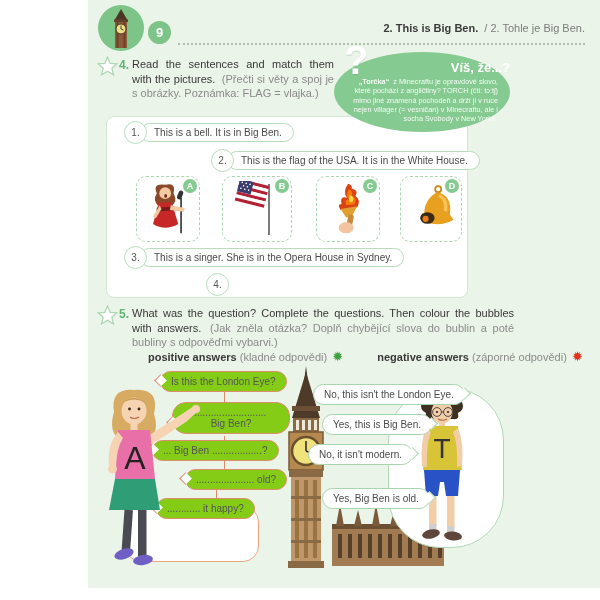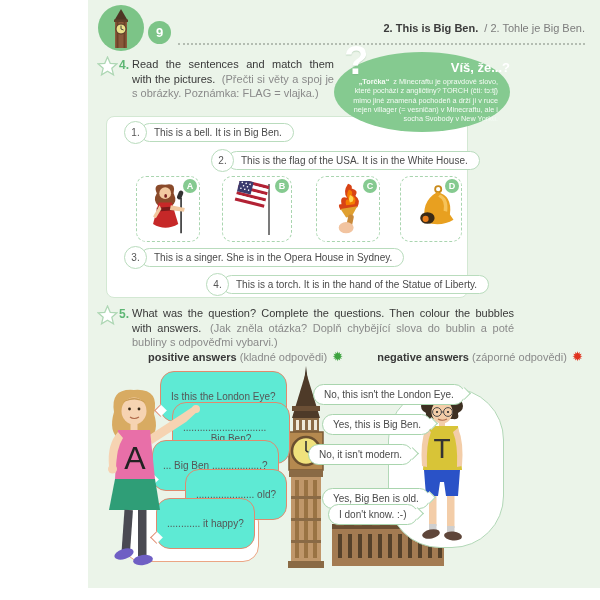--- a/index.html
+++ b/index.html
@@ -48,22 +48,22 @@
 
   
   .legend{position:absolute;left:135px;top:349px;font-size:11px;color:#8a8a8a;white-space:nowrap;margin-left:13px;}
   .legend .b{color:#383838;font-weight:bold;}
   .burst{font-size:13px;margin:0 2px;}
   .burst.pos{color:#3da33f;}
   .burst.neg{color:#e0331f;}
   .legend .gap{display:inline-block;width:26px;}
 
   
-  .qb{position:absolute;background:#5eead4;border:1.2px solid #e08a6e;border-radius:14px;
-      padding:19px 10px;font-size:10px;color:#555;white-space:nowrap;z-index:4;}
+  .qb{position:absolute;background:#84cc16;border:1.2px solid #e08a6e;border-radius:14px;
+      padding:4px 10px;font-size:10px;color:#555;white-space:nowrap;z-index:4;}
   .qb::after{content:"";position:absolute;left:-5px;bottom:6px;width:8px;height:8px;background:#fff;
       border-left:1.2px solid #e08a6e;border-bottom:1.2px solid #e08a6e;transform:rotate(45deg);}
   .qb .ctr{text-align:center;}
   .ab{position:absolute;background:#fff;border:1.2px solid #a9d5ae;border-radius:14px;
       padding:4px 10px;font-size:10px;color:#4a4a4a;white-space:nowrap;z-index:7;}
   .ab::after{content:"";position:absolute;right:-5px;bottom:6px;width:8px;height:8px;background:#fff;
       border-right:1.2px solid #a9d5ae;border-top:1.2px solid #a9d5ae;transform:rotate(45deg);}
   .stub{position:absolute;width:1.2px;background:#e08a6e;z-index:3;}
   .empty-bubble{position:absolute;left:125px;top:506px;width:132px;height:54px;background:#fff;
       border:1.2px solid #eba584;border-radius:16px;z-index:2;}
@@ -124,21 +124,20 @@
   <div class="pill" style="left:211px;top:149px">
     <span class="pnum">2.</span>
     <span class="ptxt">This is the flag of the USA. It is in the White House.</span>
   </div>
   <div class="pill" style="left:124px;top:246px">
     <span class="pnum">3.</span>
     <span class="ptxt">This is a singer. She is in the Opera House in Sydney.</span>
   </div>
   <div class="pill" style="left:206px;top:273px">
     <span class="pnum">4.</span>
-    <span class="ptxt">This is a torch. It is in the hand of the Statue of Liberty.</span>
   </div>
 
   <div class="pic" style="left:136px;top:176px;width:62px">
     <svg class="picsvg" width="56" height="56" viewBox="0 0 60 60">
       <line x1="44" y1="18" x2="44" y2="56" stroke="#222" stroke-width="1.6"></line>
       <rect x="40.5" y="10" width="5" height="10" rx="2.5" fill="#333" transform="rotate(22 43 15)"></rect>
       <path d="M18 13 Q13 2 27 4 Q39 1 36 13 Q41 23 33 27 L20 27 Q13 21 18 13" fill="#8a4a2a"></path>
       <circle cx="27" cy="13" r="6.3" fill="#f2c9a0"></circle>
       <ellipse cx="27.5" cy="16" rx="1.5" ry="2" fill="#7a2020"></ellipse>
       <path d="M20 23 L34 23 L41 46 Q27 54 14 46 Z" fill="#c62828"></path>
@@ -319,14 +318,13 @@
     <rect x="31" y="132" width="7.5" height="6" fill="#cfcfcf"></rect>
     <rect x="49" y="134" width="7.5" height="6" fill="#cfcfcf"></rect>
     <ellipse cx="33" cy="142" rx="9" ry="4.5" fill="#5f463a" transform="rotate(-12 33 142)"></ellipse>
     <ellipse cx="55" cy="144" rx="9" ry="4.5" fill="#5f463a" transform="rotate(6 55 144)"></ellipse>
   </svg>
 
   <div class="ab" style="left:313px;top:384px">No, this isn't the London Eye.</div>
   <div class="ab" style="left:322px;top:414px">Yes, this is Big Ben.</div>
   <div class="ab" style="left:308px;top:444px">No, it isn't modern.</div>
   <div class="ab" style="left:322px;top:488px">Yes, Big Ben is old.</div>
-  <div class="ab" style="left:328px;top:504px">I don't know. :-)</div>
 </div>
 
 </body></html>

